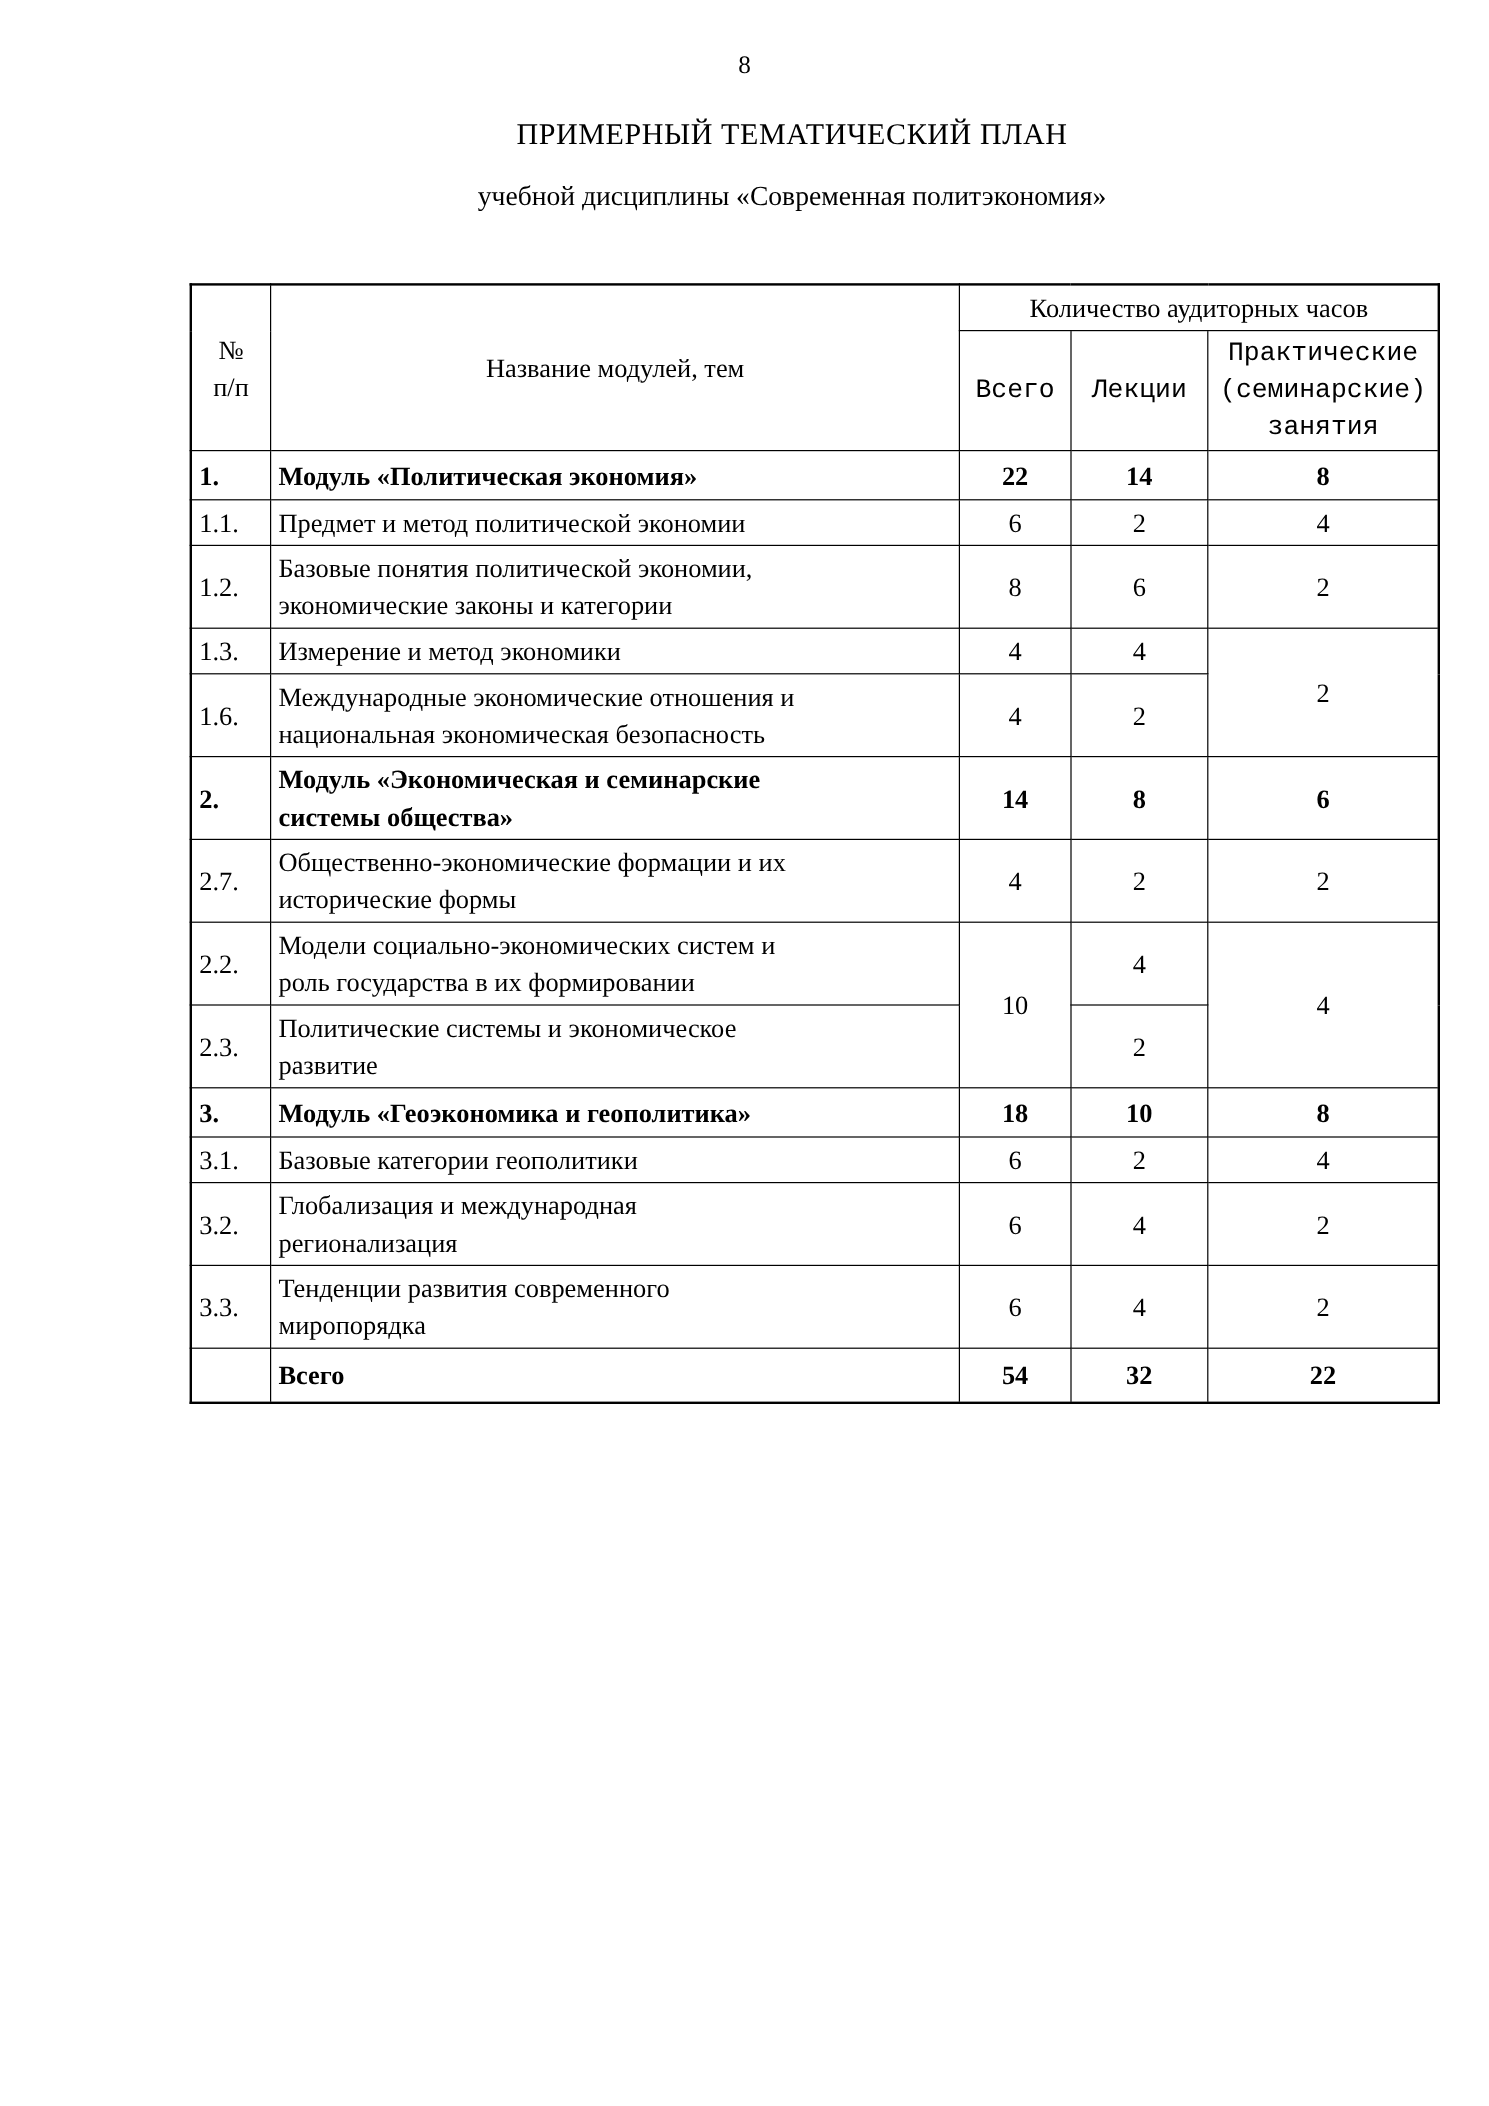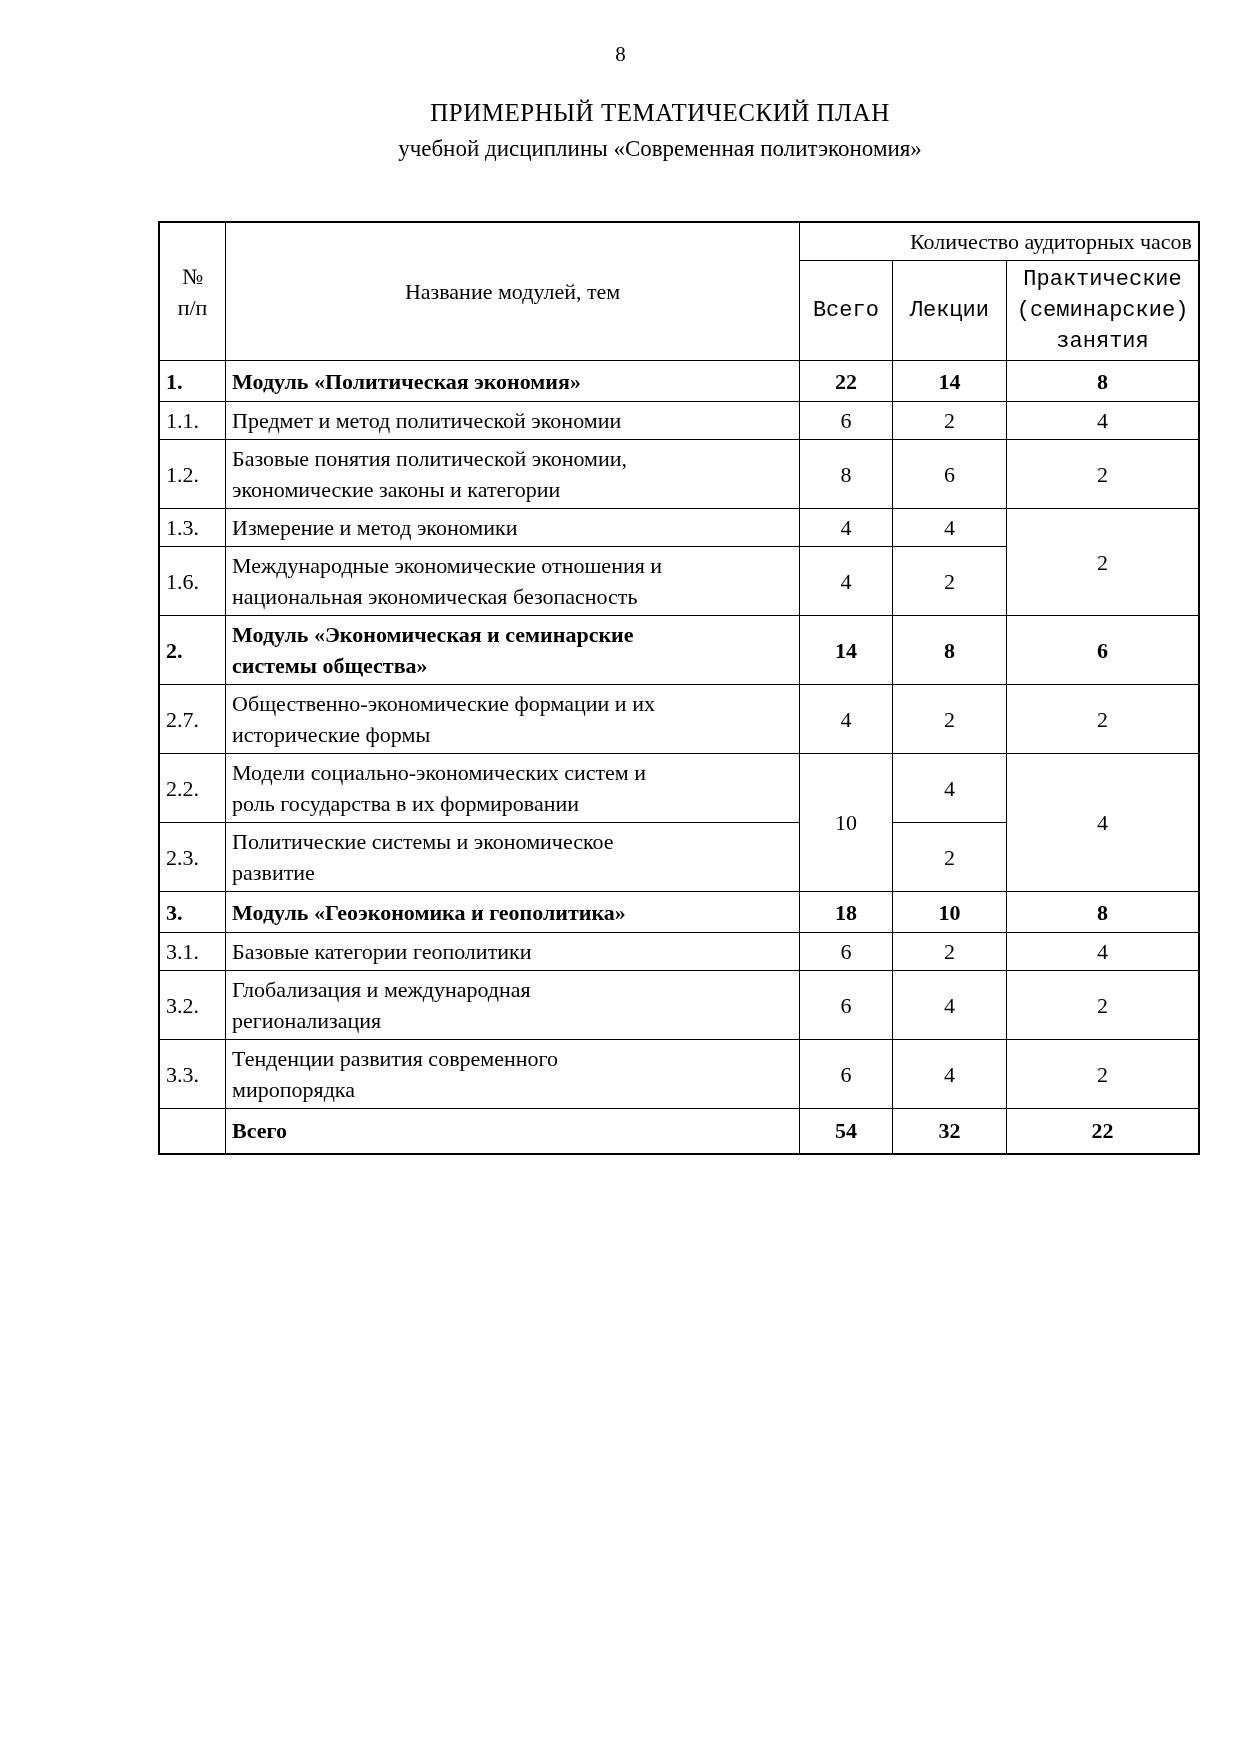--- a/index.html
+++ b/index.html
@@ -24,21 +24,21 @@
     text-align: center;
   }
   .doc-title {
     margin-top: 32px;
     font-size: 25px;
     font-weight: normal;
     letter-spacing: 0.5px;
     line-height: 30px;
   }
   .doc-subtitle {
-    margin-top: 7px;
+    margin-top: 22px;
     font-size: 23px;
     line-height: 28px;
   }
   .table-wrap {
     margin: 58px 41px 0 158px;
     width: 1042px;
   }
   table.plan {
     width: 100%;
     border-collapse: collapse;
@@ -53,21 +53,21 @@
     line-height: 31px;
     padding: 3px 6px;
   }
   
   col.c-num  { width: 6.4%; }
   col.c-name { width: 55.2%; }
   col.c-tot  { width: 8.9%; }
   col.c-lec  { width: 11.0%; }
   col.c-pra  { width: 18.5%; }
 
-  th.group-head { text-align: right; height: 34px; }
+  th.group-head { text-align: center; height: 34px; }
   th.col-head   { text-align: center; line-height: 28px; white-space: pre-line; font-family: Liberation Mono, monospace; }
   th.num-head   { text-align: center; white-space: pre-line; }
   th.name-head  { text-align: center; margin-top: 16px; }
   tr.head-sub   { height: 90px; }
 
   td.c-number { text-align: left; padding-left: 8px; vertical-align: middle; }
   td.c-title  { text-align: left; padding-left: 12px; padding-right: 10px; white-space: pre-line; }
   td.c-val    { text-align: center; }
 
   tr.rh-s { height: 37px; }

